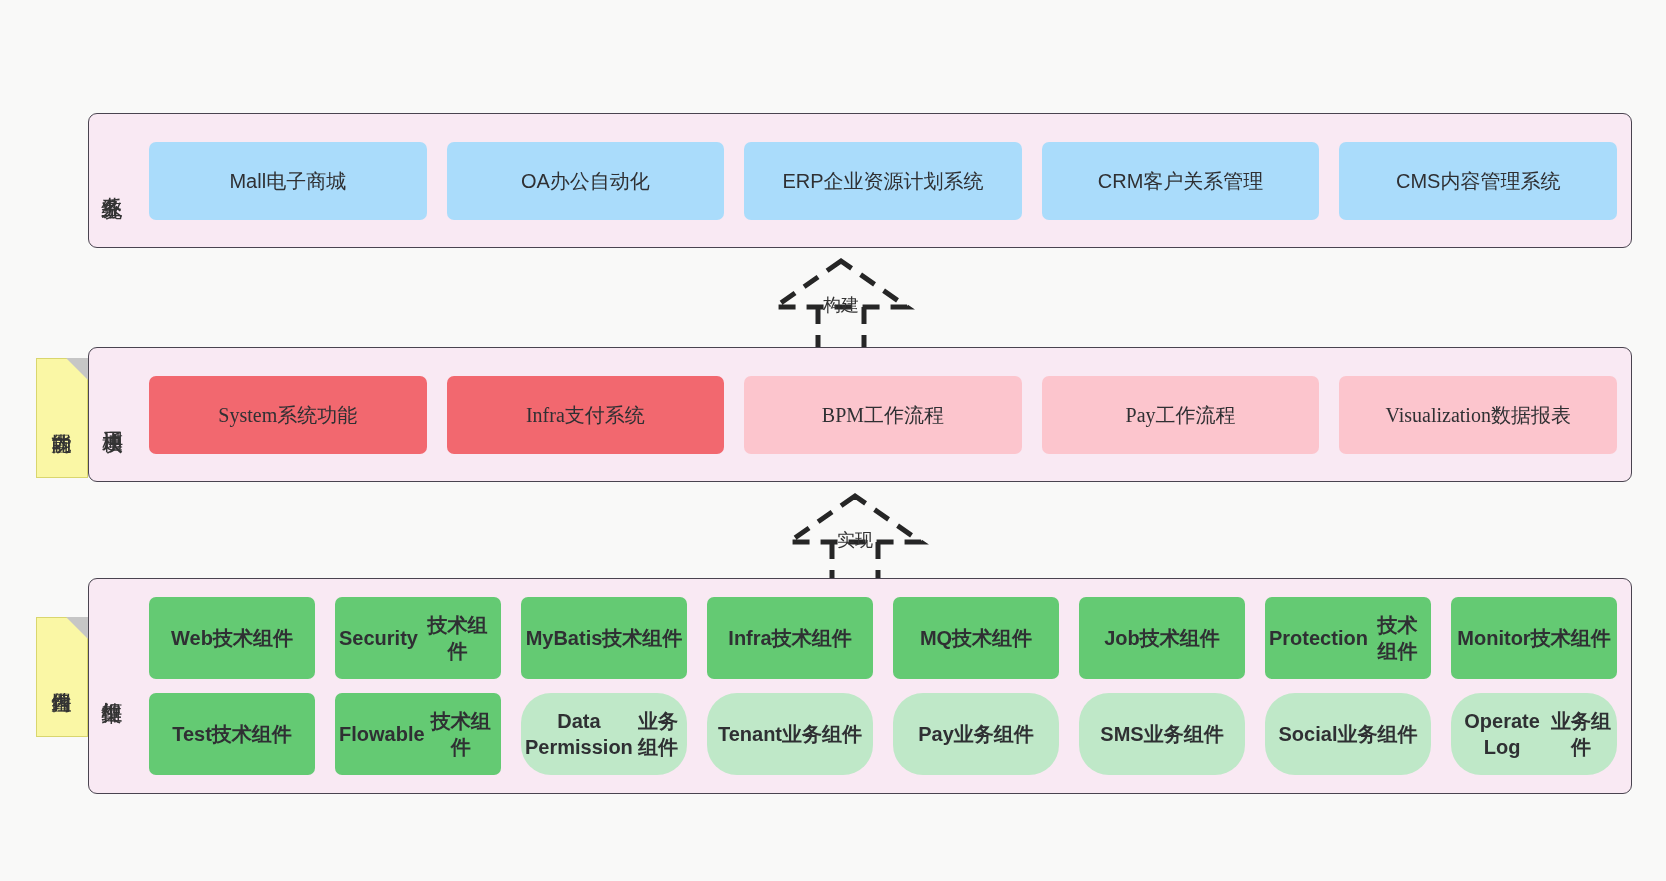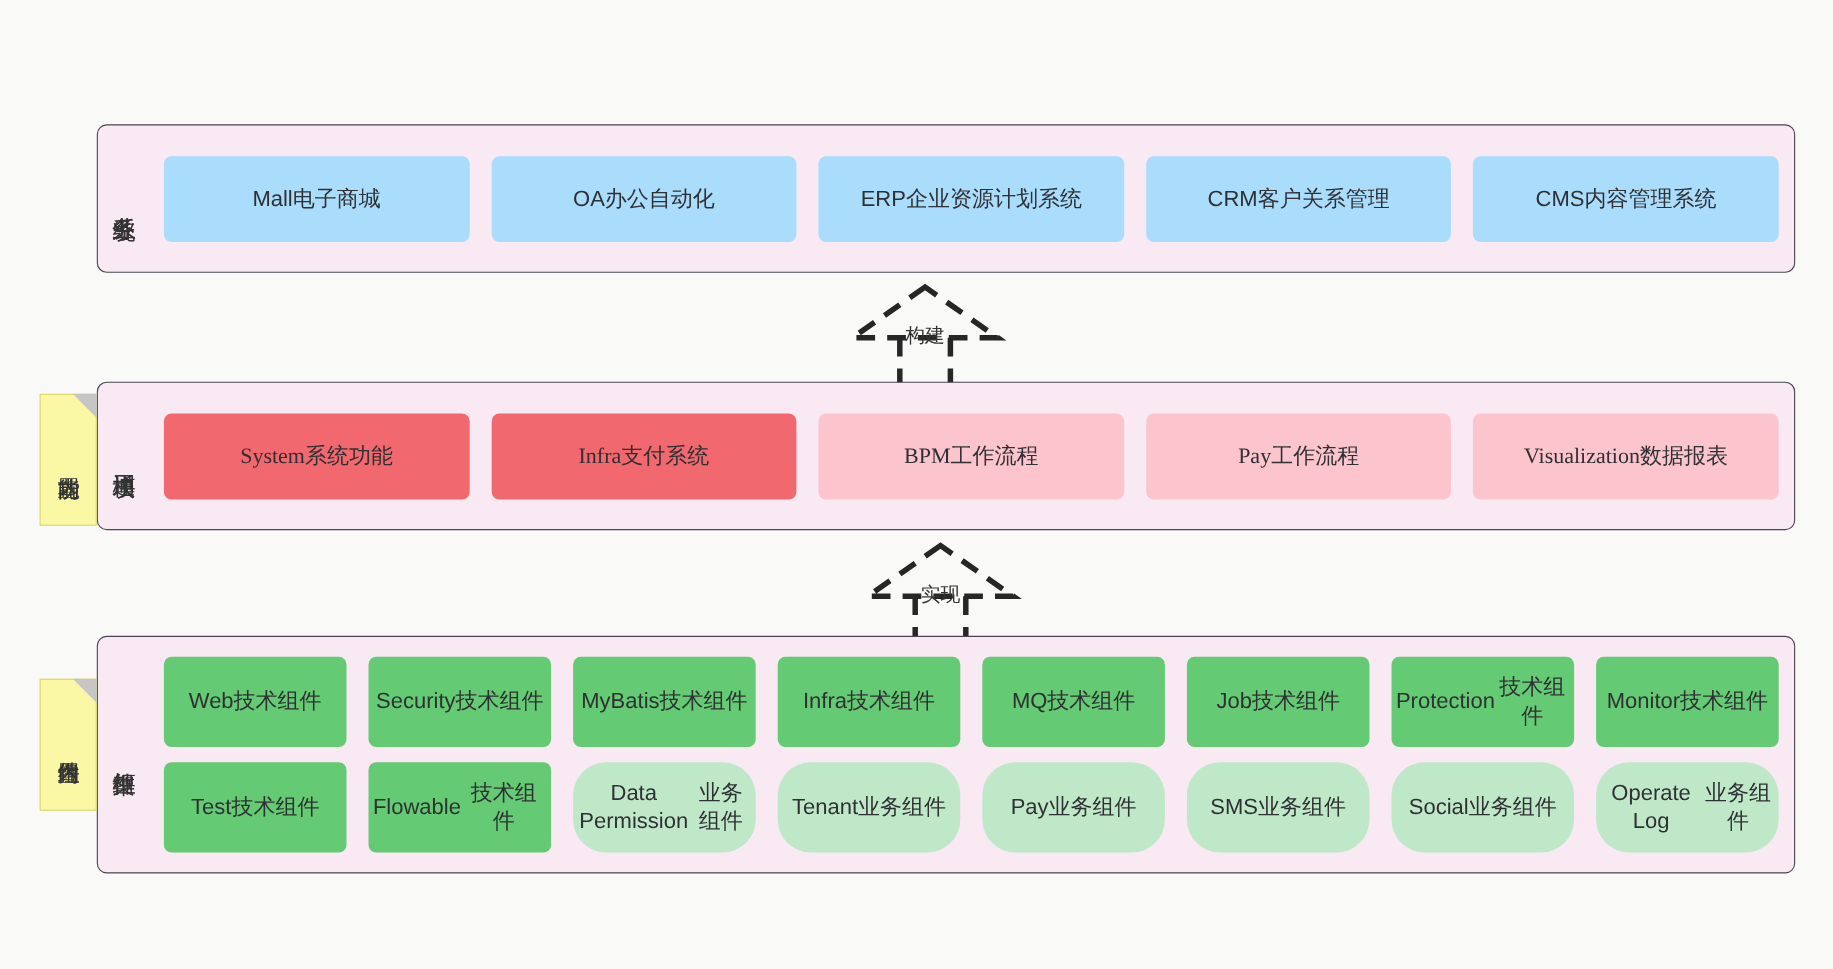--- a/index.html
+++ b/index.html
@@ -76,21 +76,21 @@
 
   
   #layer-business { left: 88px;  top: 113px; width: 1544px; height: 135px; }
   #layer-business .row { height: 78px; }
 
   #layer-module   { left: 88px;  top: 347px; width: 1544px; height: 135px; font-family: Liberation Serif, serif; }
   #layer-module .row { height: 78px; }
 
   #layer-framework{ left: 88px;  top: 578px; width: 1544px; height: 216px; }
   #layer-framework .layer-body { gap: 14px; padding: 13px 14px; }
-  #layer-framework .row { height: 82px; }
+  #layer-framework .row { height: 82px; font-weight: bold; }
 
   
   .note {
     position: absolute;
     width: 52px;
     background: #faf7a5;
     border: 1px solid #d9d66e;
     display: flex;
     align-items: center;
     justify-content: center;

